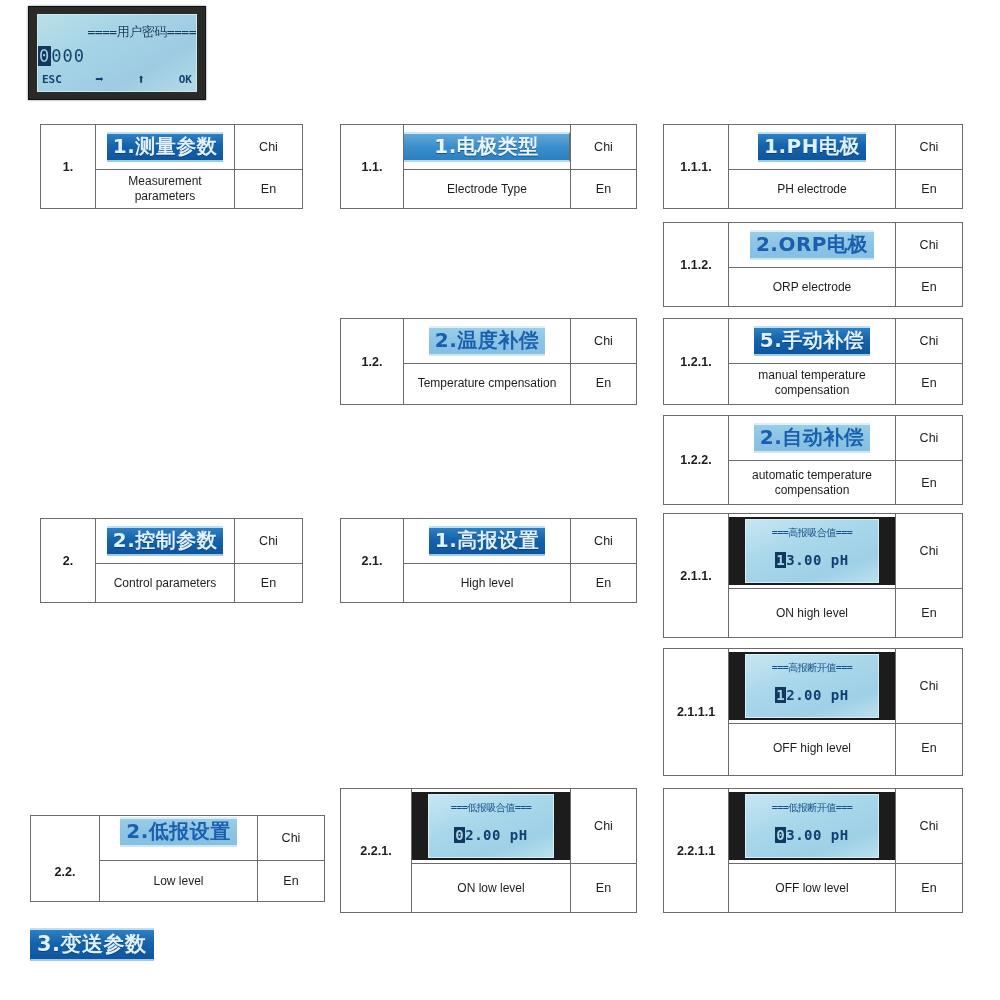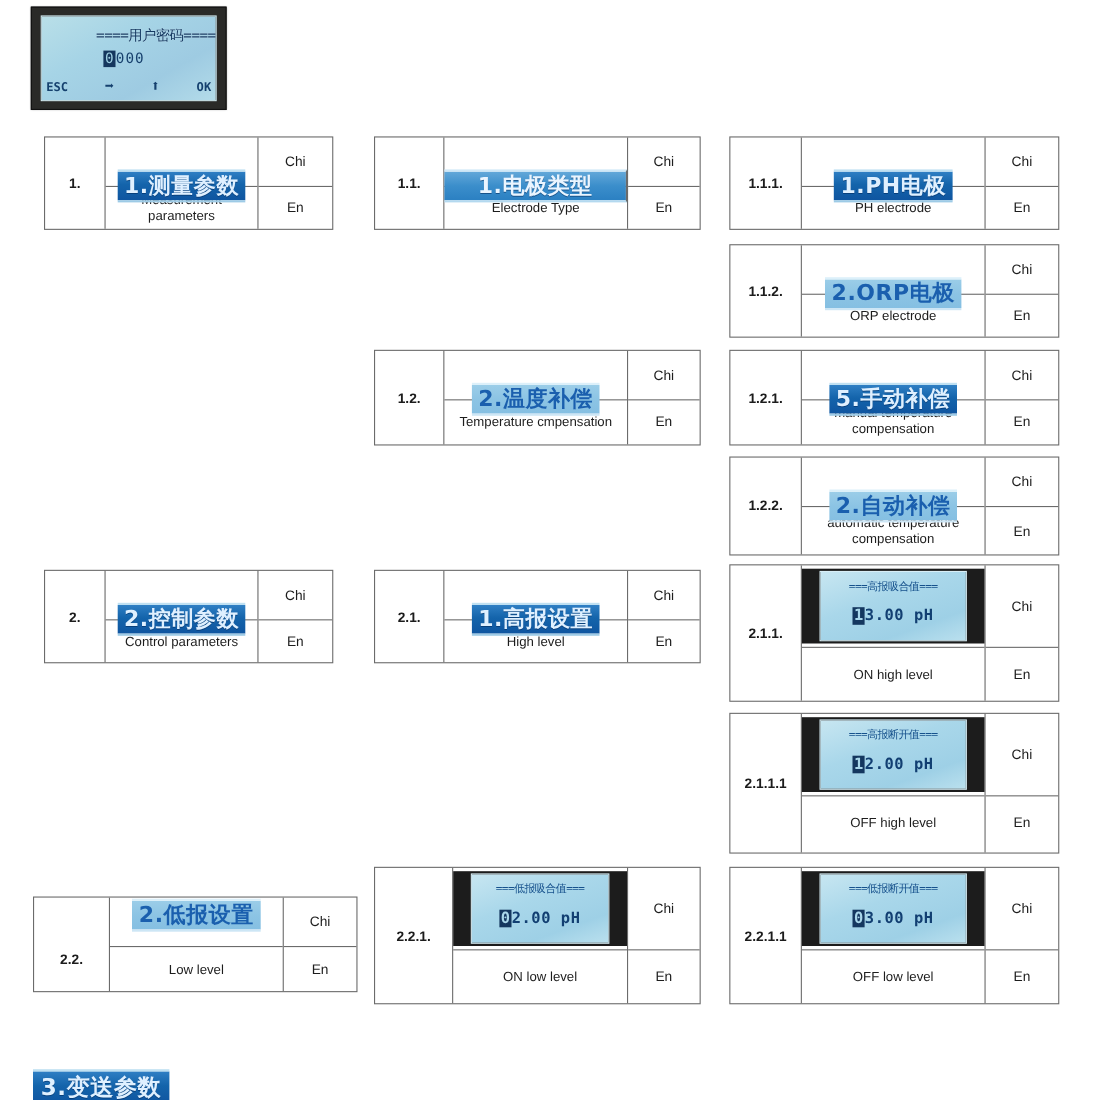--- a/index.html
+++ b/index.html
@@ -34,23 +34,22 @@
     position:absolute;left:0;right:0;top:8px;
     text-align:right;
     color:#153a63;
     font-size:13px;
     letter-spacing:-.5px;
     white-space:nowrap;
     text-shadow:0 0 1px rgba(255,255,255,.6);
   }
   #device-photo .row-code{
     position:absolute;left:0;right:8px;top:31px;
-    text-align:center;
     color:#17406d;
-    font-size:13px;
+    font-size:17px;
     letter-spacing:1px;
   }
   #device-photo .row-code .sel{
     background:#15375e;color:#9ed0e2;padding:0 1px;
   }
   #device-photo .row-keys{
     position:absolute;left:4px;right:4px;bottom:5px;
     display:flex;justify-content:space-between;align-items:center;
     color:#15406e;font-size:11px;font-weight:bold;
   }
@@ -94,21 +93,20 @@
     font-family:"DejaVu Sans", sans-serif;
     font-size:20px;
     font-weight:bold;
     letter-spacing:.5px;
     color:#e8f4ff;
     padding:2px 6px 3px 6px;
     white-space:nowrap;
     line-height:1.05;
     text-shadow:0 1px 0 rgba(0,40,90,.55);
     box-sizing:border-box;
-    margin-top:44px;
   }
   .lcd-strip.dark{
     background:linear-gradient(180deg,#2f7fc4 0%,#1464ab 45%,#0f55a0 100%);
     border-top:2px solid #bfe0f2;border-bottom:2px solid #9ecbe6;
     color:#dff0ff;
   }
   .lcd-strip.light{
     background:linear-gradient(180deg,#9bcde8 0%,#8cc4e4 50%,#85bfe2 100%);
     border-top:2px solid #dcf0fa;border-bottom:2px solid #cde6f5;
     color:#1a5fae;

